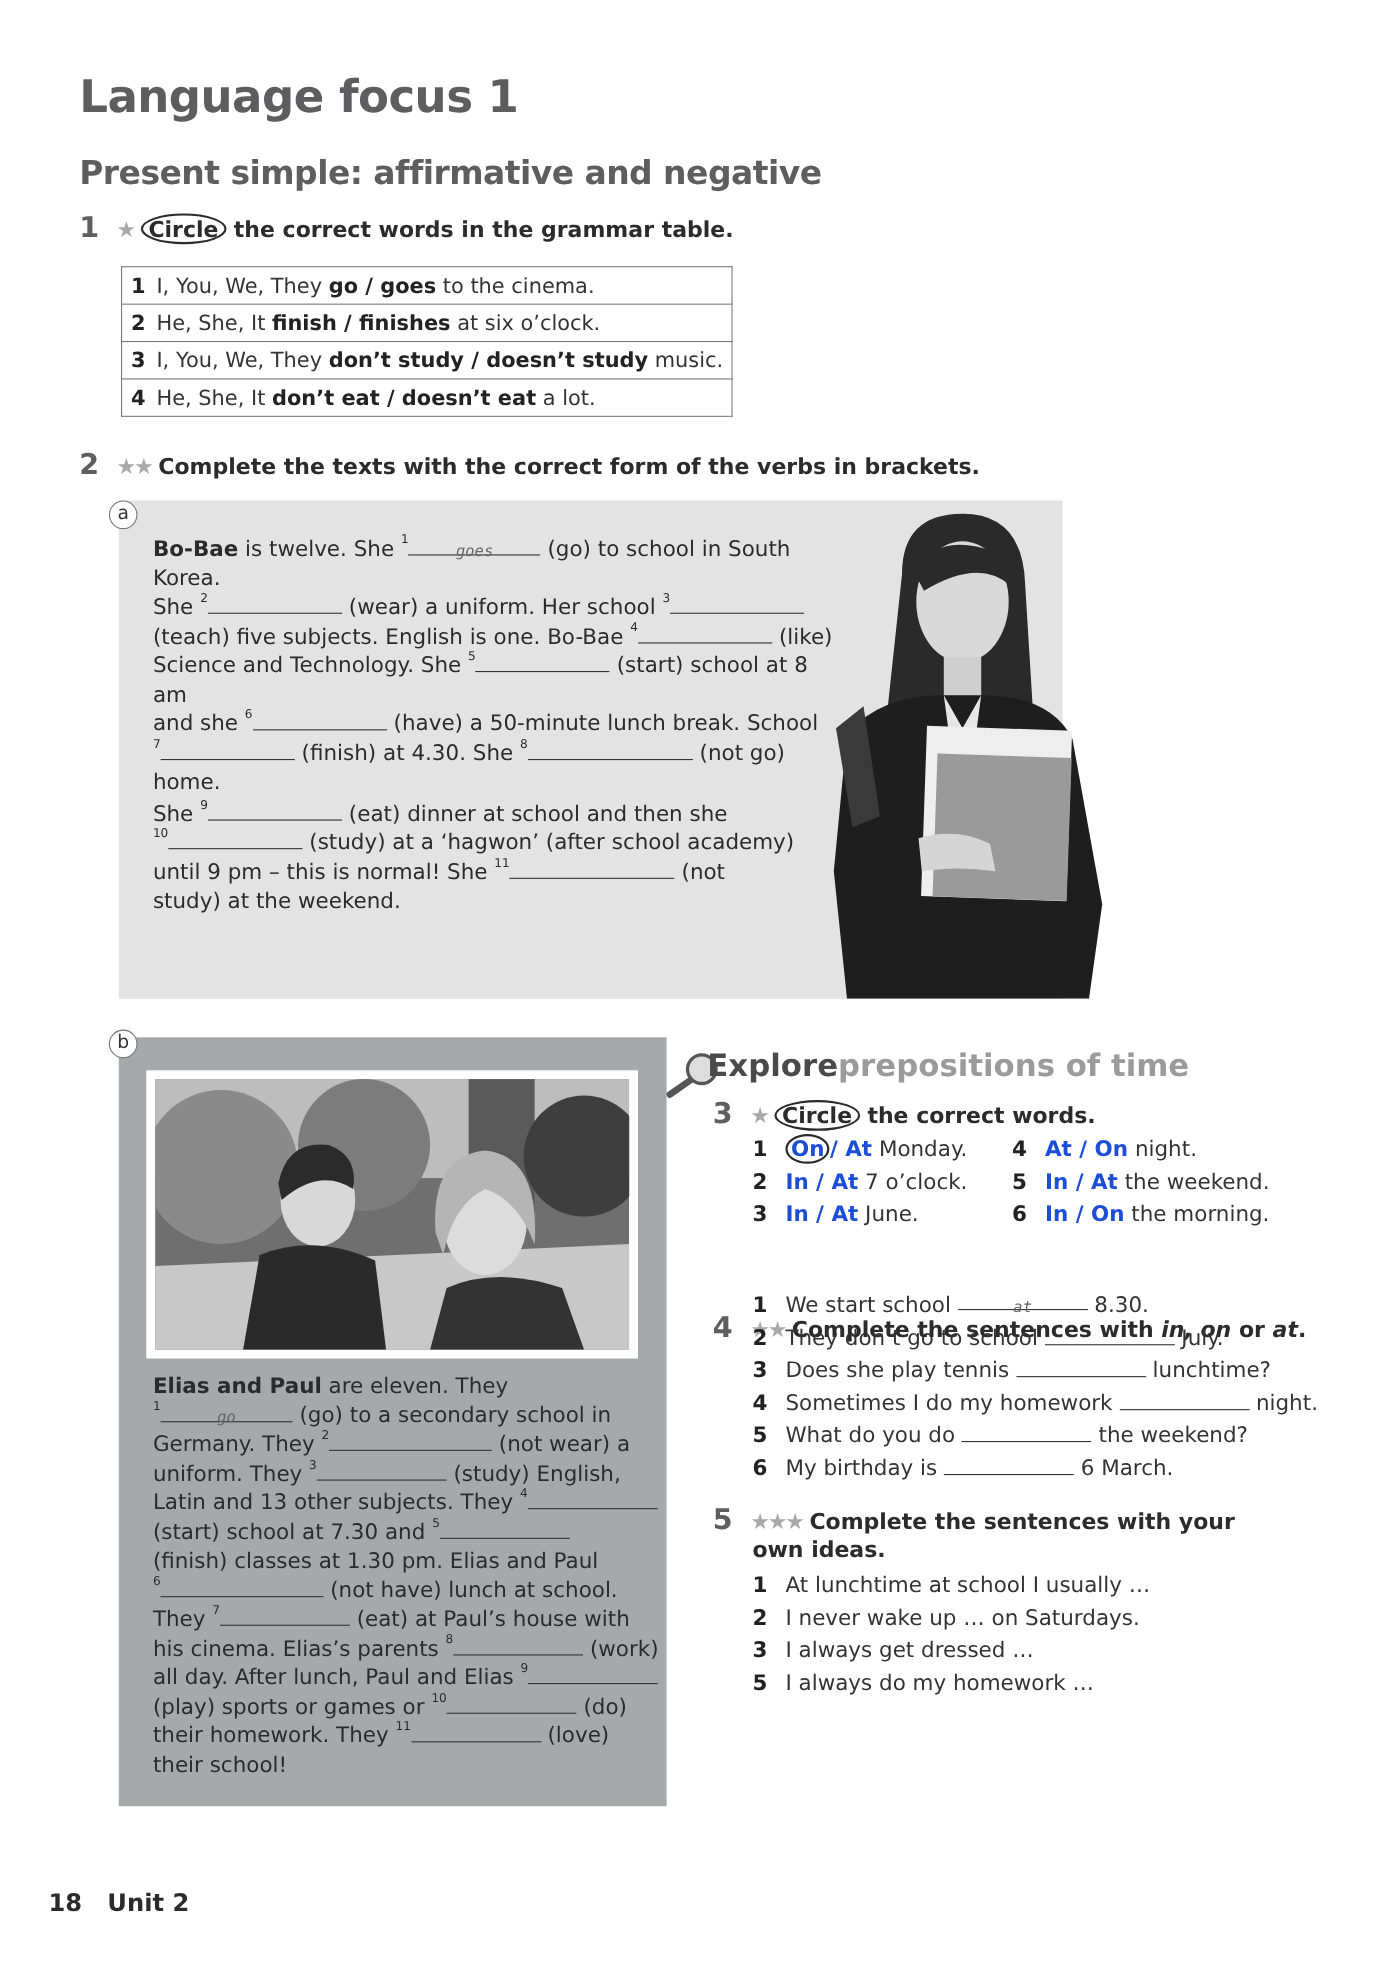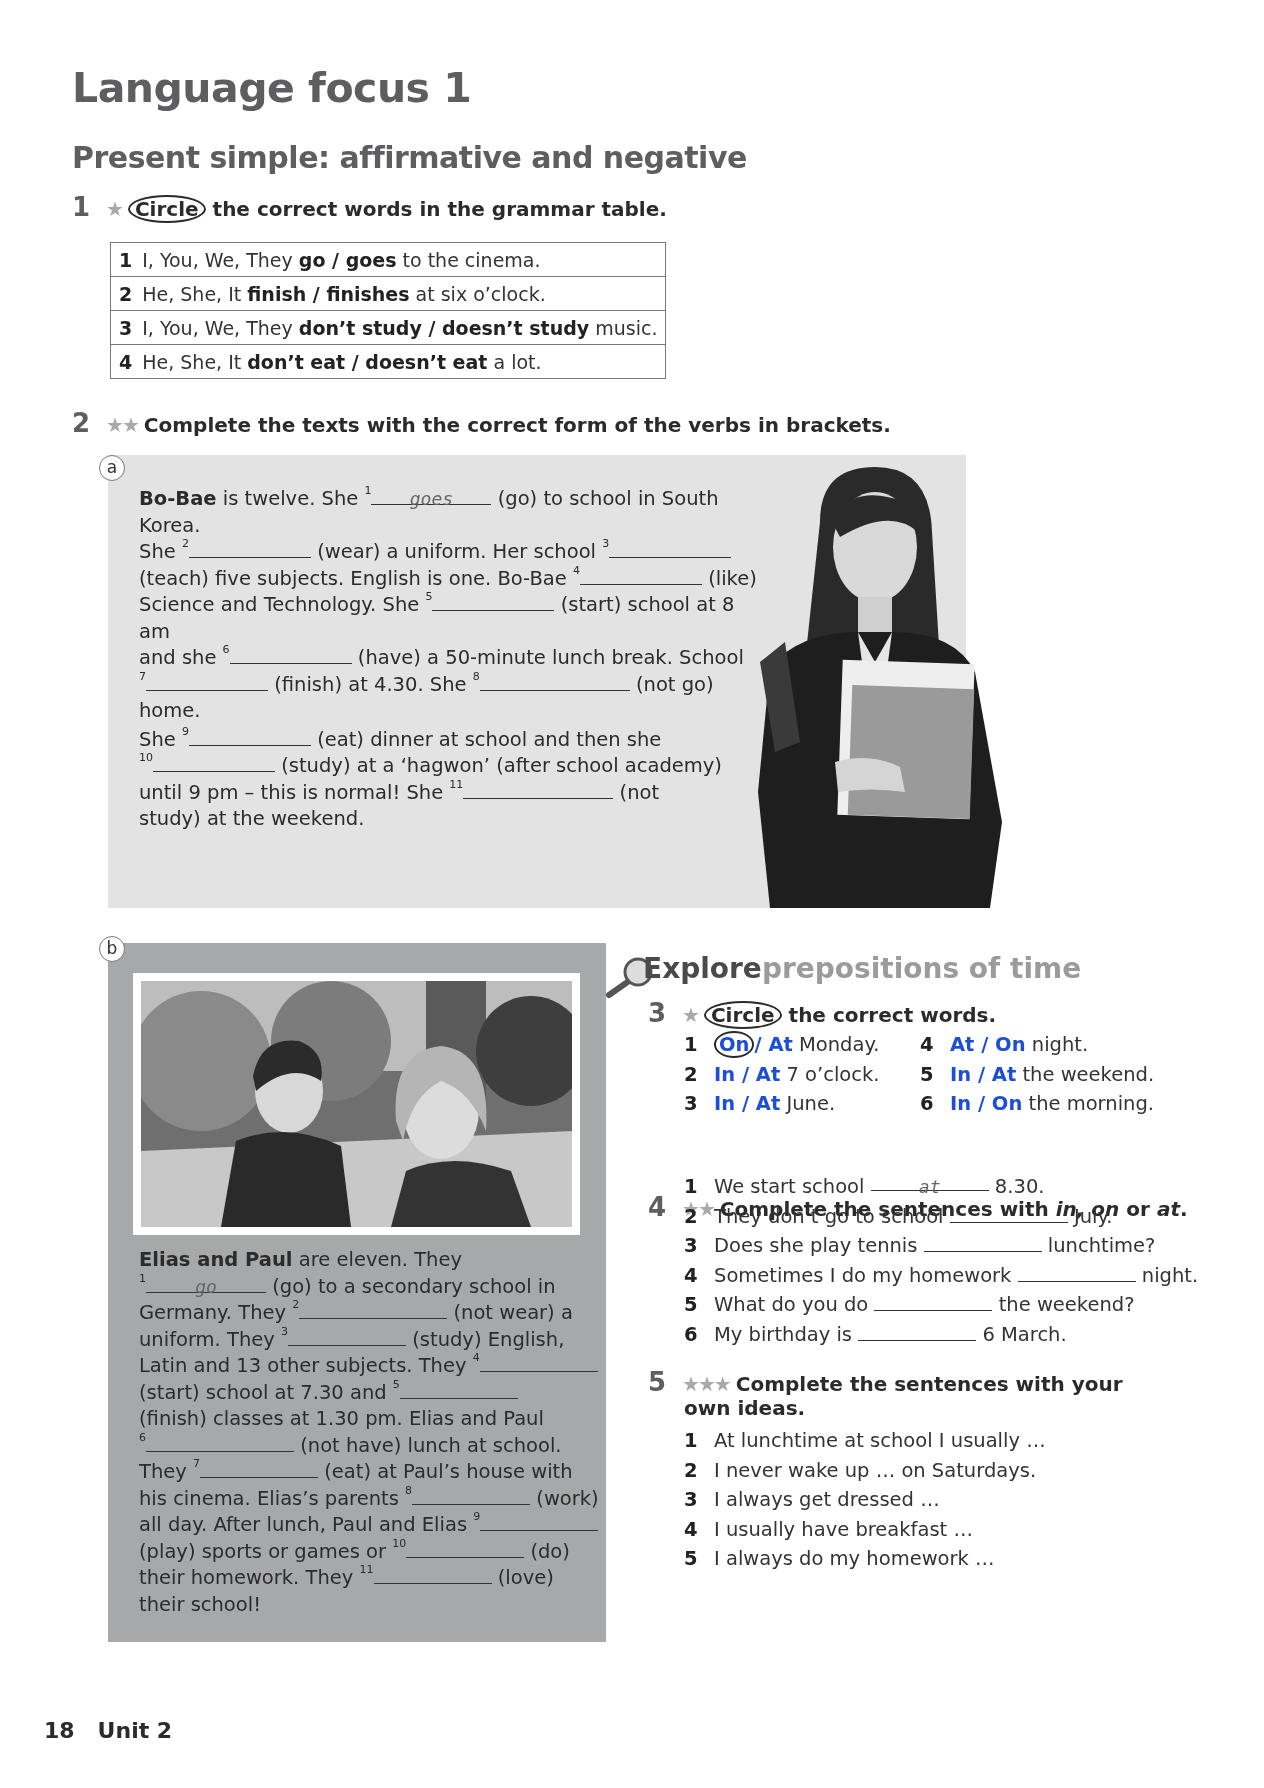--- a/index.html
+++ b/index.html
@@ -15,21 +15,21 @@
   table.gram { border-collapse:collapse; position:absolute; left:110px; top:242px; width:538px; font-size:19px; color:#333; }
   table.gram td { border:1.5px solid #7a7a7a; padding:4px 8px; height:25px; white-space:nowrap; }
   table.gram .n { font-weight:bold; margin-right:10px; }
   table.gram b { font-weight:bold; color:#222; }
   .box-a { left:108px; top:455px; width:858px; height:453px; background:#e3e3e4; }
   .box-b { left:108px; top:943px; width:498px; height:699px; background:#a7a8aa; }
   .badge { width:24px; height:24px; border-radius:50%; background:#fff; border:1.5px solid #777; font-size:17px; text-align:center; line-height:23px; color:#333; }
   .para { font-size:19.5px; line-height:26.5px; color:#2b2b2b; }
   .para b { font-weight:bold; }
   .blank { display:inline-block; border-bottom:1.3px solid #333; height:18px; vertical-align:baseline; text-align:center; }
-  .ans { font-family:"DejaVu Sans Mono", monospace; font-style:italic; color:#666; font-size:18px; line-height:16px; }
+  .ans { font-family:"DejaVu Sans Mono", monospace; font-style:italic; color:#666; font-size:14px; line-height:16px; }
   sup { font-size:11px; vertical-align:top; line-height:10px; }
   .photo-a { left:740px; top:462px; width:275px; height:446px; }
   .photo-b-frame { left:133px; top:973px; width:447px; height:262px; background:#fff; }
   .photo-b { left:141px; top:981px; width:431px; height:246px; }
   .list { font-size:19.5px; line-height:29.5px; color:#333; }
   .list .n { display:inline-block; width:30px; font-weight:bold; color:#222; }
   .list b { font-weight:bold; color:#1d4ed8; }
   .explore { left:643px; top:952px; font-size:28px; font-weight:bold; }
   .explore .e1 { color:#4a4a4a; }
   .explore .e2 { color:#9b9b9d; }
@@ -169,19 +169,18 @@
   </div>
 
 <div class="abs ex-head" style="left:648px; top:1367px;">
   <span class="ex-num">5</span><span class="stars">★★★</span><span>Complete the sentences with your</span>
 </div>
 <div class="abs ex-head" style="left:684px; top:1396px;">own ideas.</div>
 <div class="abs list" style="left:684px; top:1426px; width:500px;" id="ex5-list">
     <div><span class="n">1</span><span>At lunchtime at school I usually …</span></div>
     <div><span class="n">2</span><span>I never wake up … on Saturdays.</span></div>
     <div><span class="n">3</span><span>I always get dressed …</span></div>
-    <div><span class="n">4</span><span>I usually have breakfast …</span></div>
     <div><span class="n">5</span><span>I always do my homework …</span></div>
   </div>
 
 <div class="abs footer">
   <span>18</span>&nbsp;&nbsp;&nbsp;<span>Unit 2</span>
 </div>
 
 </body></html>

